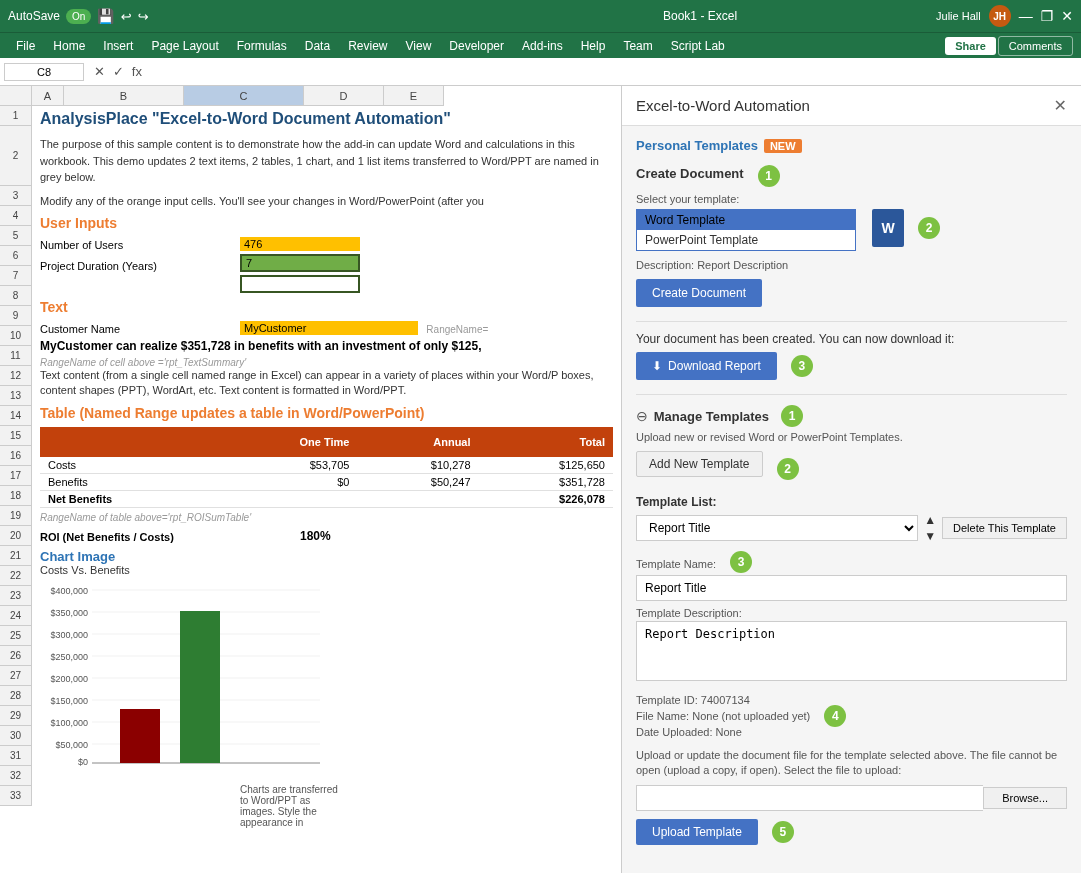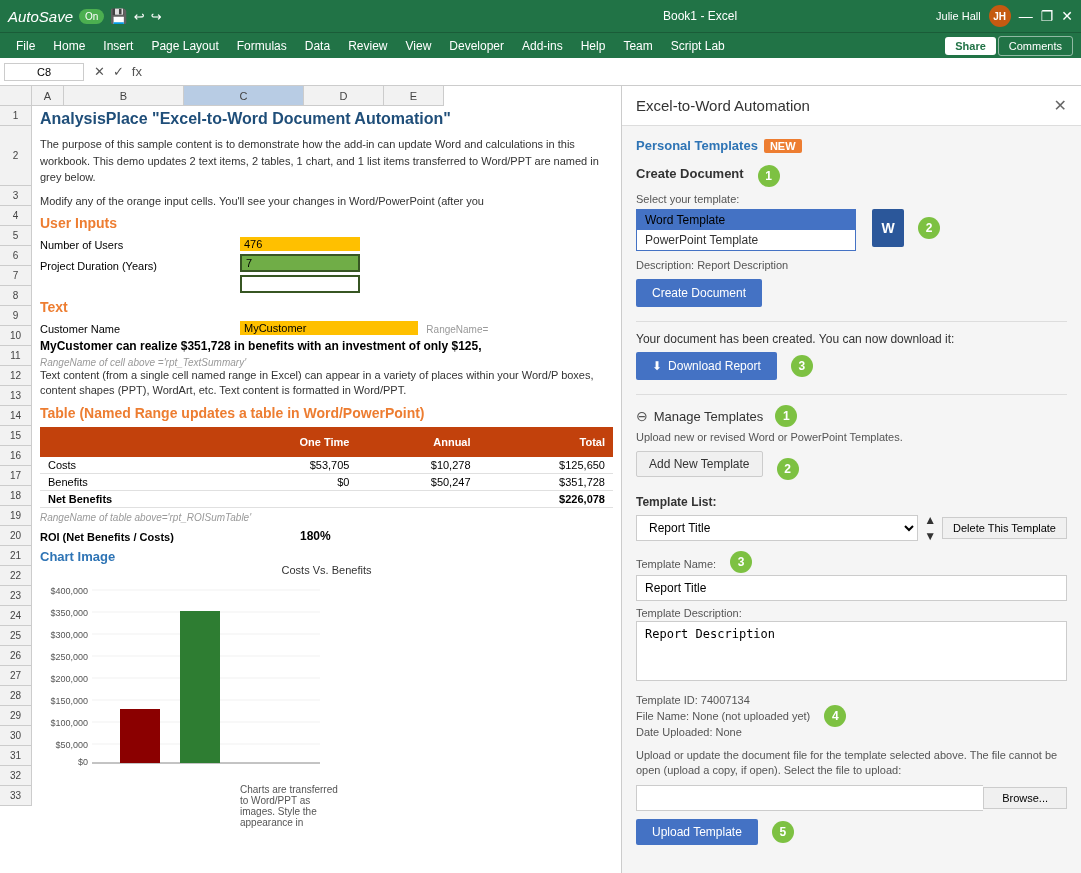--- a/index.html
+++ b/index.html
@@ -1,21 +1,21 @@
 <!DOCTYPE html>
 <html><head>
   <meta charset="utf-8">
   <style>
     * { box-sizing: border-box; margin: 0; padding: 0; }
     body { font-family: 'Segoe UI', Arial, sans-serif; font-size: 12px; background: #d6d6d6; width: 1081px; height: 873px; overflow: hidden; display: flex; flex-direction: column; }
 
     
     .title-bar { background: #217346; color: white; height: 32px; display: flex; align-items: center; padding: 0 8px; gap: 8px; }
     .title-bar-left { display: flex; align-items: center; gap: 6px; flex: 1; }
-    .autosave-label { font-size: 15px; font-style: italic; }
+    .autosave-label { font-size: 12px; }
     .autosave-toggle { background: #4caf50; border-radius: 10px; padding: 2px 6px; font-size: 10px; color: white; }
     .title-center { flex: 1; text-align: center; font-size: 12px; }
     .title-right { display: flex; align-items: center; gap: 8px; }
     .user-avatar { background: #c55a11; border-radius: 50%; width: 22px; height: 22px; display: flex; align-items: center; justify-content: center; font-size: 10px; font-weight: bold; }
     .title-btn { background: none; border: none; color: white; cursor: pointer; font-size: 14px; }
 
     
     .menu-bar { background: #217346; color: white; height: 26px; display: flex; align-items: center; padding: 0 8px; gap: 2px; border-top: 1px solid #1a5c38; }
     .menu-item { padding: 2px 8px; font-size: 12px; cursor: pointer; border-radius: 2px; }
     .share-btn { background: white; color: #217346; border: none; padding: 3px 10px; border-radius: 3px; font-size: 11px; font-weight: 600; cursor: pointer; margin-left: auto; }
@@ -60,21 +60,21 @@
     .data-table th { background: #c2410c; color: white; padding: 9px 8px; text-align: right; }
     .data-table th:first-child { text-align: left; }
     .data-table td { padding: 2px 8px; border-bottom: 1px solid #e0e0e0; }
     .data-table td:not(:first-child) { text-align: right; }
     .net-benefits { font-weight: bold; }
 
     
     .chart-section { margin: 6px 0; }
     .chart-title-text { font-size: 13px; font-weight: bold; color: #2e74b5; }
     .chart-area { margin-top: 4px; }
-    .chart-label { text-align: center; font-size: 11px; color: #333; margin-bottom: 4px; }
+    .chart-label { font-size: 11px; color: #333; margin-bottom: 4px; }
 
     
     .right-panel { width: 460px; min-width: 460px; background: #f5f5f5; border-left: 1px solid #ccc; display: flex; flex-direction: column; overflow-y: auto; }
     .panel-header { background: white; padding: 10px 14px; border-bottom: 1px solid #ddd; display: flex; align-items: center; justify-content: space-between; }
     .panel-title { font-size: 15px; color: #333; font-weight: 400; }
     .panel-close { background: none; border: none; cursor: pointer; font-size: 16px; color: #666; }
     .panel-body { padding: 12px 14px; flex: 1; }
 
     .personal-templates-header { display: flex; align-items: center; gap: 6px; margin-bottom: 12px; }
     .personal-templates-label { font-size: 13px; color: #2e74b5; font-weight: 600; }
@@ -98,21 +98,21 @@
     .description-row { font-size: 11px; color: #555; margin-bottom: 8px; }
 
     .create-doc-btn { background: #4472c4; color: white; border: none; padding: 7px 16px; font-size: 12px; cursor: pointer; border-radius: 2px; display: flex; align-items: center; gap: 6px; }
     .word-icon { width: 32px; height: 38px; background: #2b579a; color: white; display: flex; align-items: center; justify-content: center; font-weight: bold; font-size: 14px; border-radius: 2px; }
 
     .doc-created-text { font-size: 12px; color: #333; margin: 8px 0 6px; }
     .download-btn { background: #4472c4; color: white; border: none; padding: 7px 16px; font-size: 12px; cursor: pointer; border-radius: 2px; display: flex; align-items: center; gap: 6px; }
 
     .manage-templates-row { display: flex; align-items: center; gap: 6px; margin: 10px 0 4px; }
     .manage-icon { color: #555; font-size: 14px; }
-    .manage-label { font-size: 13px; font-weight: 400; color: #333; }
+    .manage-label { font-size: 13px; font-weight: 700; color: #333; }
     .upload-desc { font-size: 11px; color: #555; margin-bottom: 8px; }
 
     .add-template-btn { background: #f0f0f0; color: #333; border: 1px solid #ccc; padding: 5px 12px; font-size: 12px; cursor: pointer; border-radius: 2px; margin-bottom: 10px; }
 
     .template-list-label { font-size: 12px; font-weight: 600; color: #333; margin-bottom: 4px; }
     .template-list-row { display: flex; align-items: center; gap: 6px; margin-bottom: 8px; }
     .template-dropdown { border: 1px solid #ccc; background: white; padding: 4px 8px; font-size: 12px; flex: 1; }
     .arrow-btns { display: flex; flex-direction: column; gap: 2px; }
     .arrow-btn { background: none; border: none; font-size: 12px; cursor: pointer; color: #333; }
     .delete-btn { background: #f0f0f0; border: 1px solid #ccc; padding: 4px 10px; font-size: 11px; cursor: pointer; }

